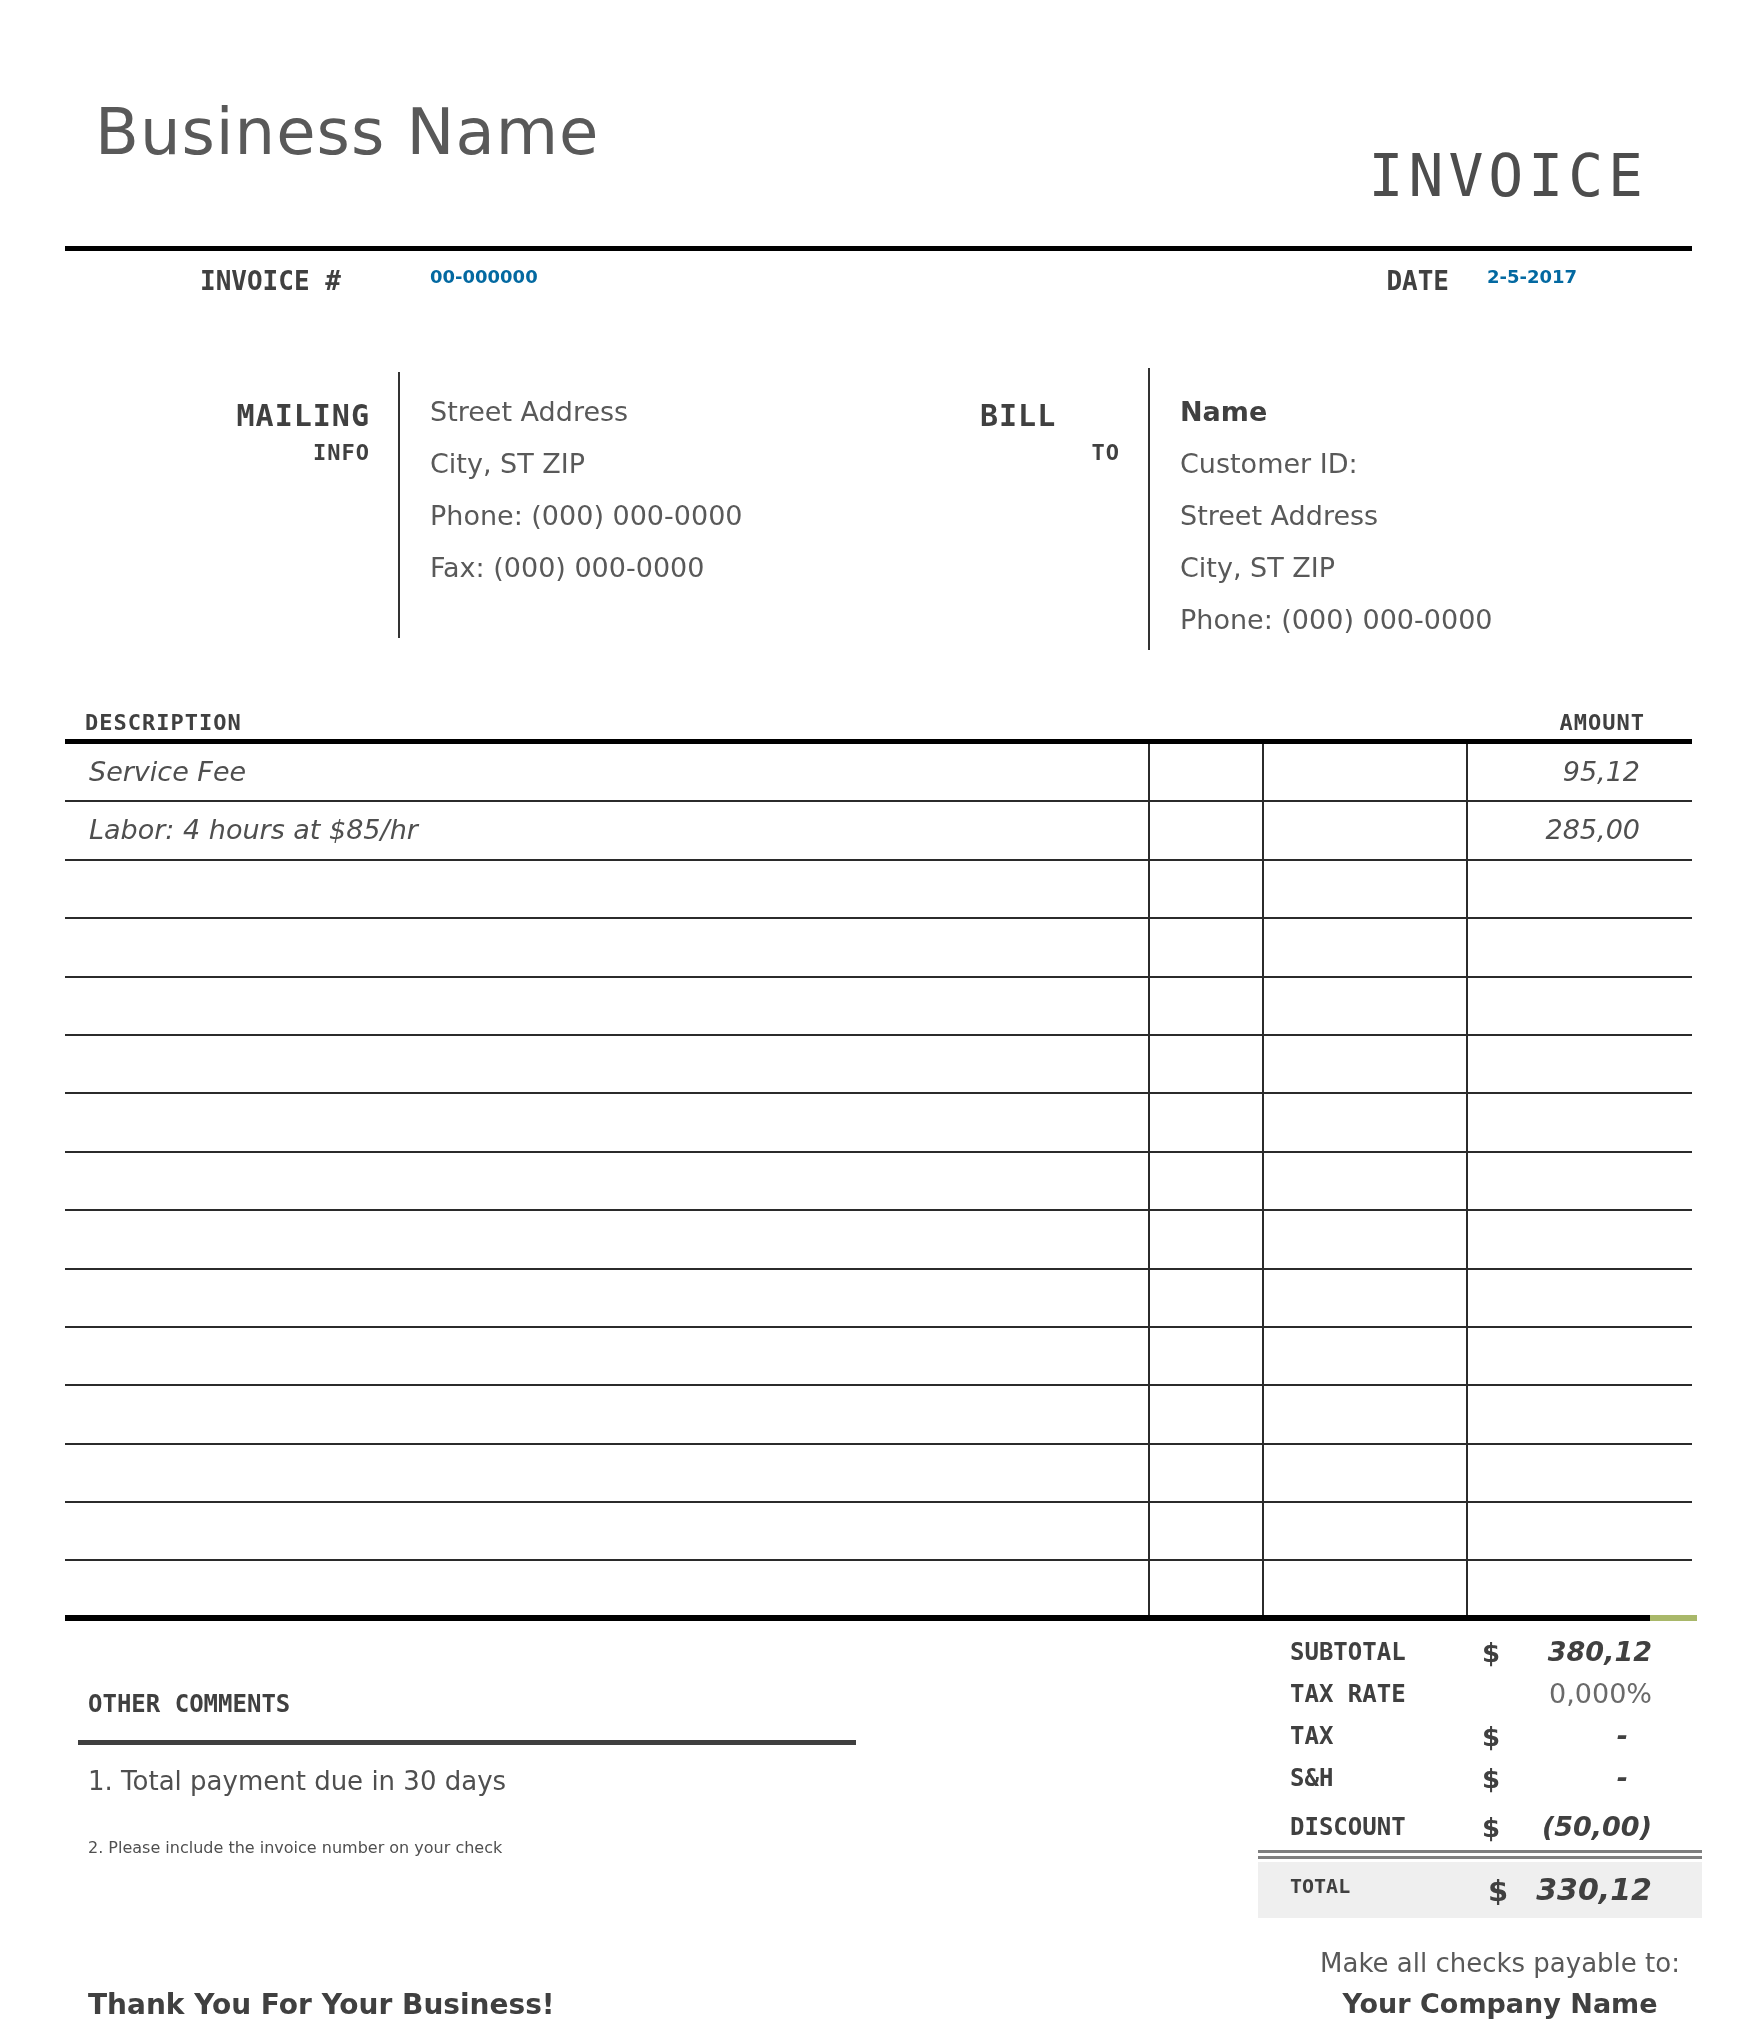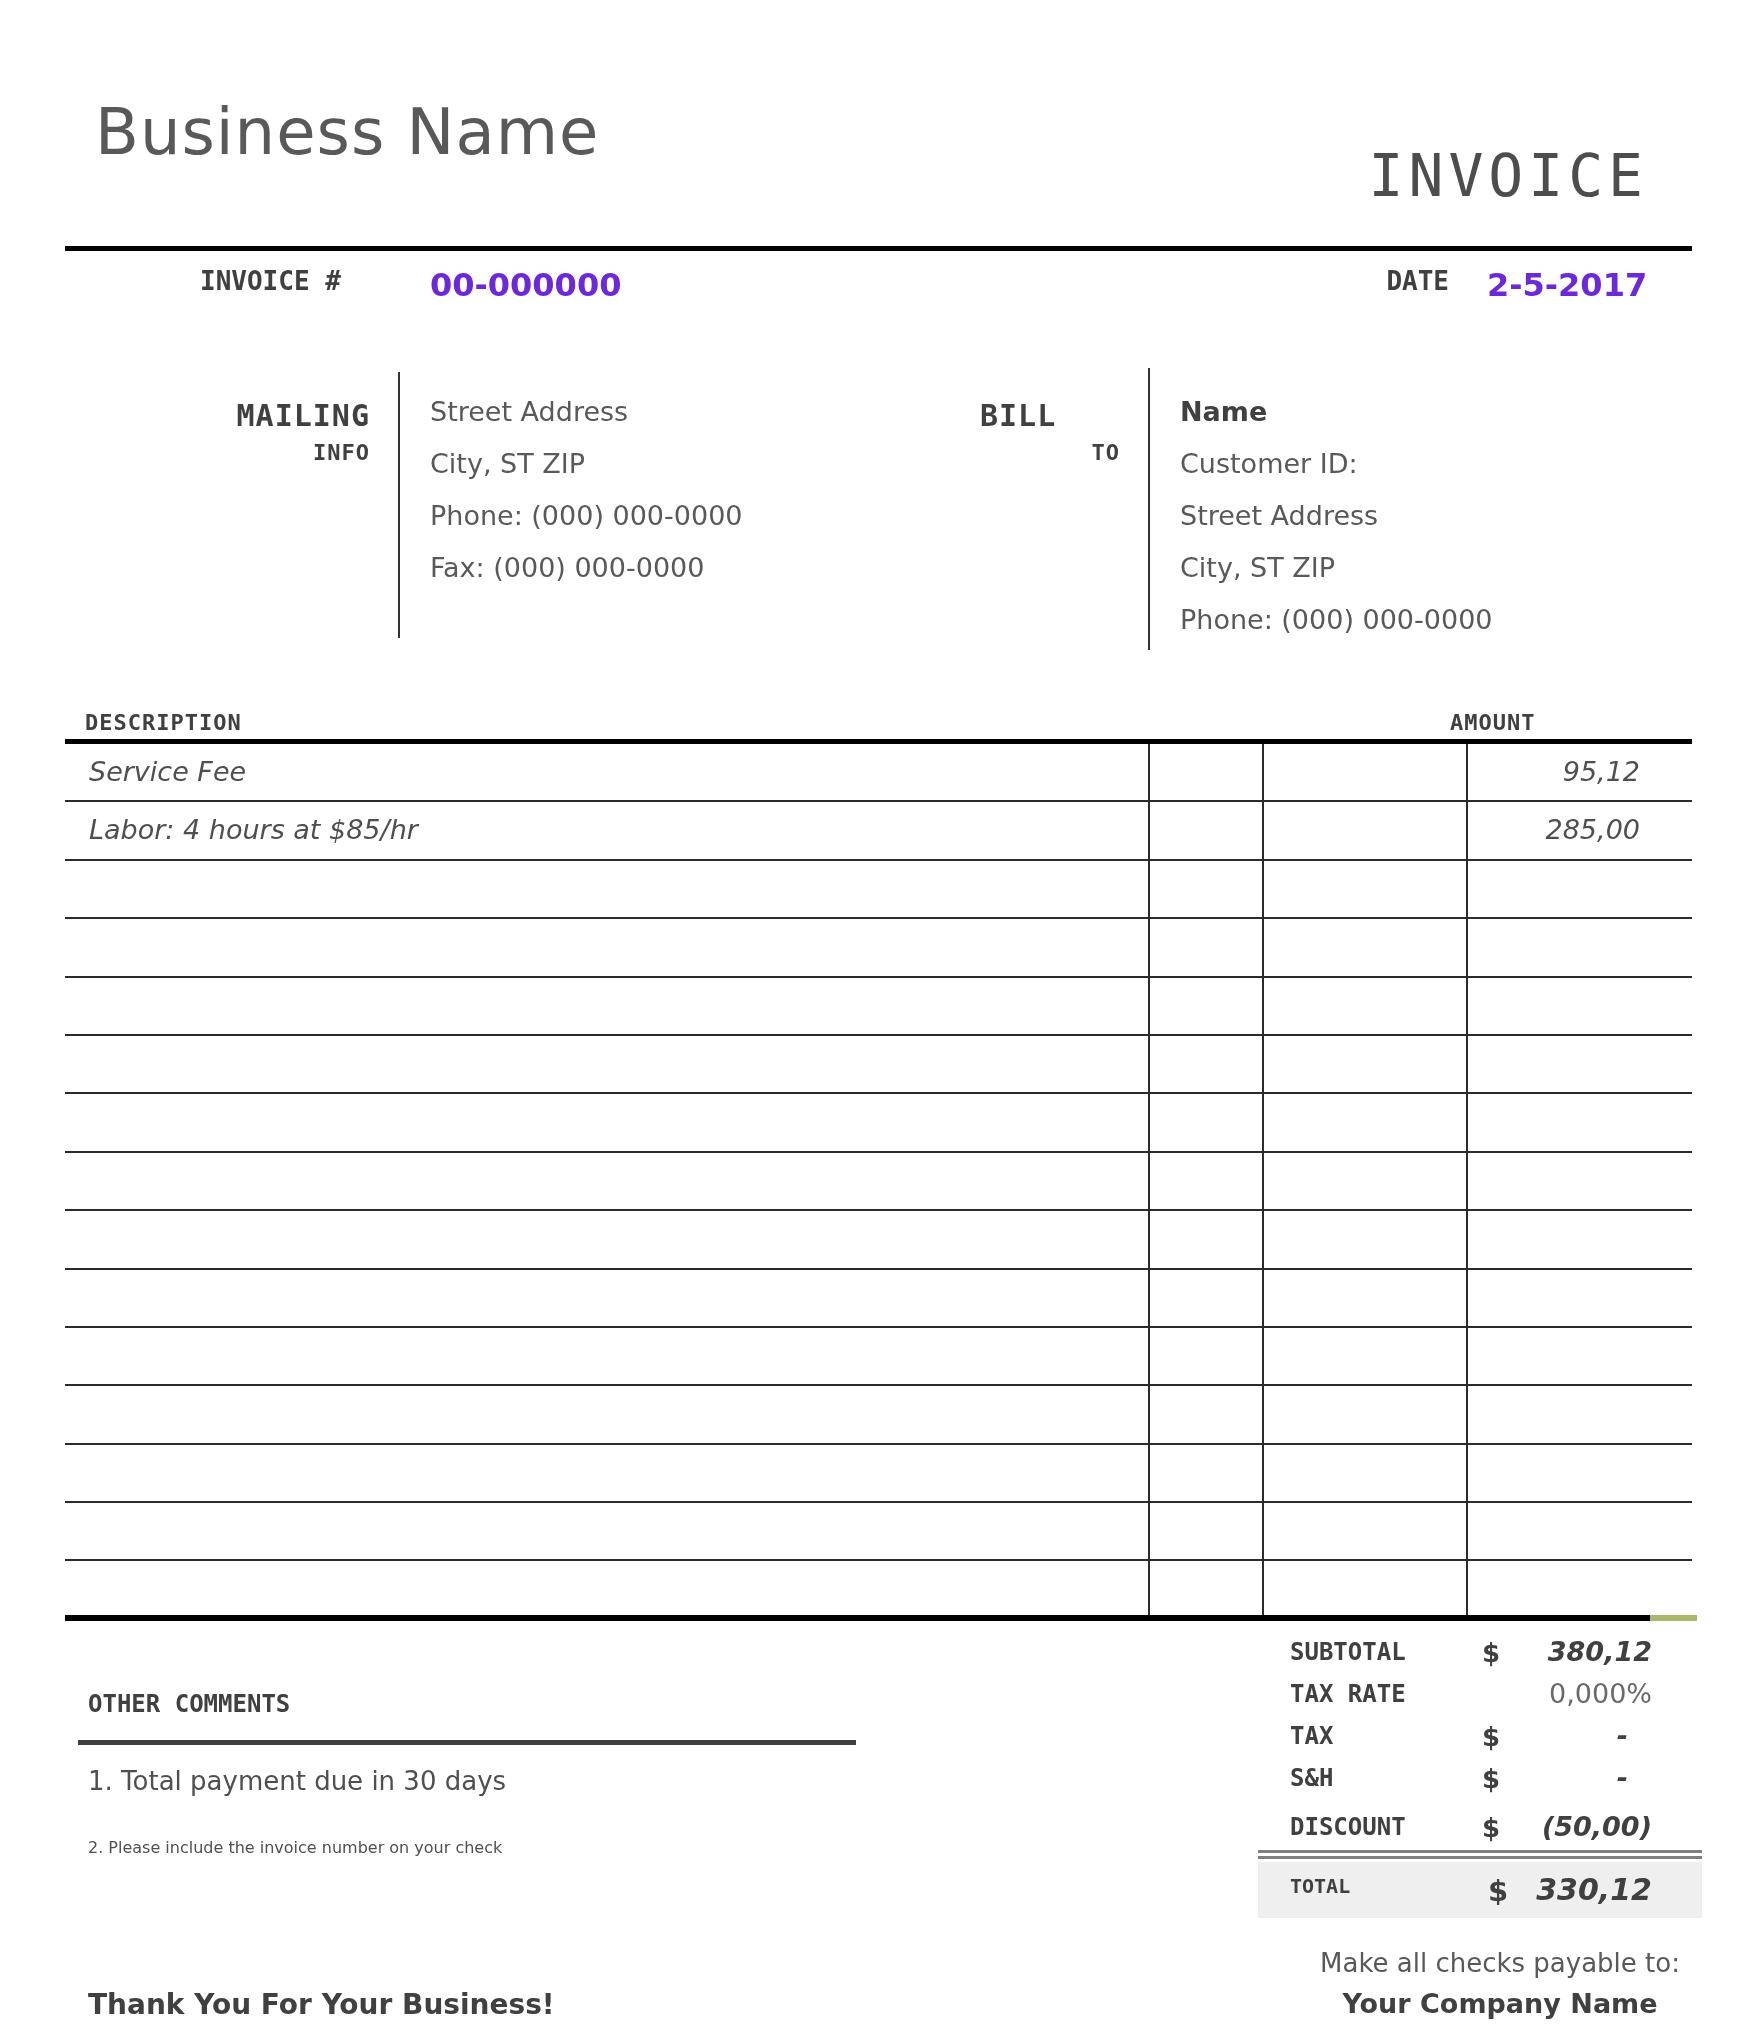--- a/index.html
+++ b/index.html
@@ -7,21 +7,21 @@
         font-family:"DejaVu Sans",sans-serif;color:#4f4f4f;}
   .abs{position:absolute;}
   
   .company{font-size:64px;color:#595959;letter-spacing:1px;}
   .invoice-title{font-family:"DejaVu Sans Mono",monospace;font-size:58px;color:#4d4d4d;letter-spacing:5px;}
   .lbl{font-family:"DejaVu Sans Mono",monospace;font-weight:700;color:#404040;}
   .lbl26{font-size:26px;}
   .lbl30{font-size:30px;letter-spacing:1px;}
   .lbl22{font-size:22px;letter-spacing:1px;}
   .lbl24{font-size:24px;}
-  .val{font-weight:700;color:#6d28d9;font-size:32px;}
+  .val{font-weight:700;color:#0369a1;font-size:18px;}
   .body27{font-size:27px;color:#595959;}
   .bold27{font-size:27px;font-weight:700;color:#404040;}
   .rule{background:#000000;}
   .grayline{background:#3f3f3f;}
   .vline{width:2px;background:#333333;}
   
   #items{position:absolute;left:65px;top:744px;width:1627px;height:876px;font-style:italic;}
   .t-row{position:relative;height:58.4px;border-bottom:2px solid #2b2b2b;box-sizing:border-box;}
   .t-row:last-child{border-bottom:none;}
   .cell-desc{position:absolute;left:24px;top:0;line-height:56px;font-size:27px;color:#4f4f4f;white-space:nowrap;}
@@ -62,21 +62,21 @@
   <div class="abs lbl lbl30" style="left:980px;top:398px;width:140px;text-align:left;">BILL</div>
   <div class="abs lbl lbl22" style="left:980px;top:440px;width:140px;text-align:right;">TO</div>
   <div class="abs vline" style="left:1148px;top:368px;height:282px;"></div>
   <div class="abs bold27" style="left:1180px;top:396px;">Name</div>
   <div class="abs body27" style="left:1180px;top:448px;">Customer ID:</div>
   <div class="abs body27" style="left:1180px;top:500px;">Street Address</div>
   <div class="abs body27" style="left:1180px;top:552px;">City, ST  ZIP</div>
   <div class="abs body27" style="left:1180px;top:604px;">Phone: (000) 000-0000</div>
 
   <div class="abs lbl lbl22" style="left:85px;top:710px;">DESCRIPTION</div>
-  <div class="abs lbl lbl22" style="left:1450px;top:710px;width:195px;text-align:left;">AMOUNT</div>
+  <div class="abs lbl lbl22" style="left:1450px;top:710px;width:195px;text-align:right;">AMOUNT</div>
   <div class="abs rule" style="left:65px;top:739px;width:1627px;height:5px;"></div>
 
   <div id="items">
     <div class="vdiv" style="left:1083px;"></div>
     <div class="vdiv" style="left:1197px;"></div>
     <div class="vdiv" style="left:1401px;"></div>
 
     <div class="t-row">
       <span class="cell-desc">Service Fee</span>
       <span class="cell-amt">95,12</span>

